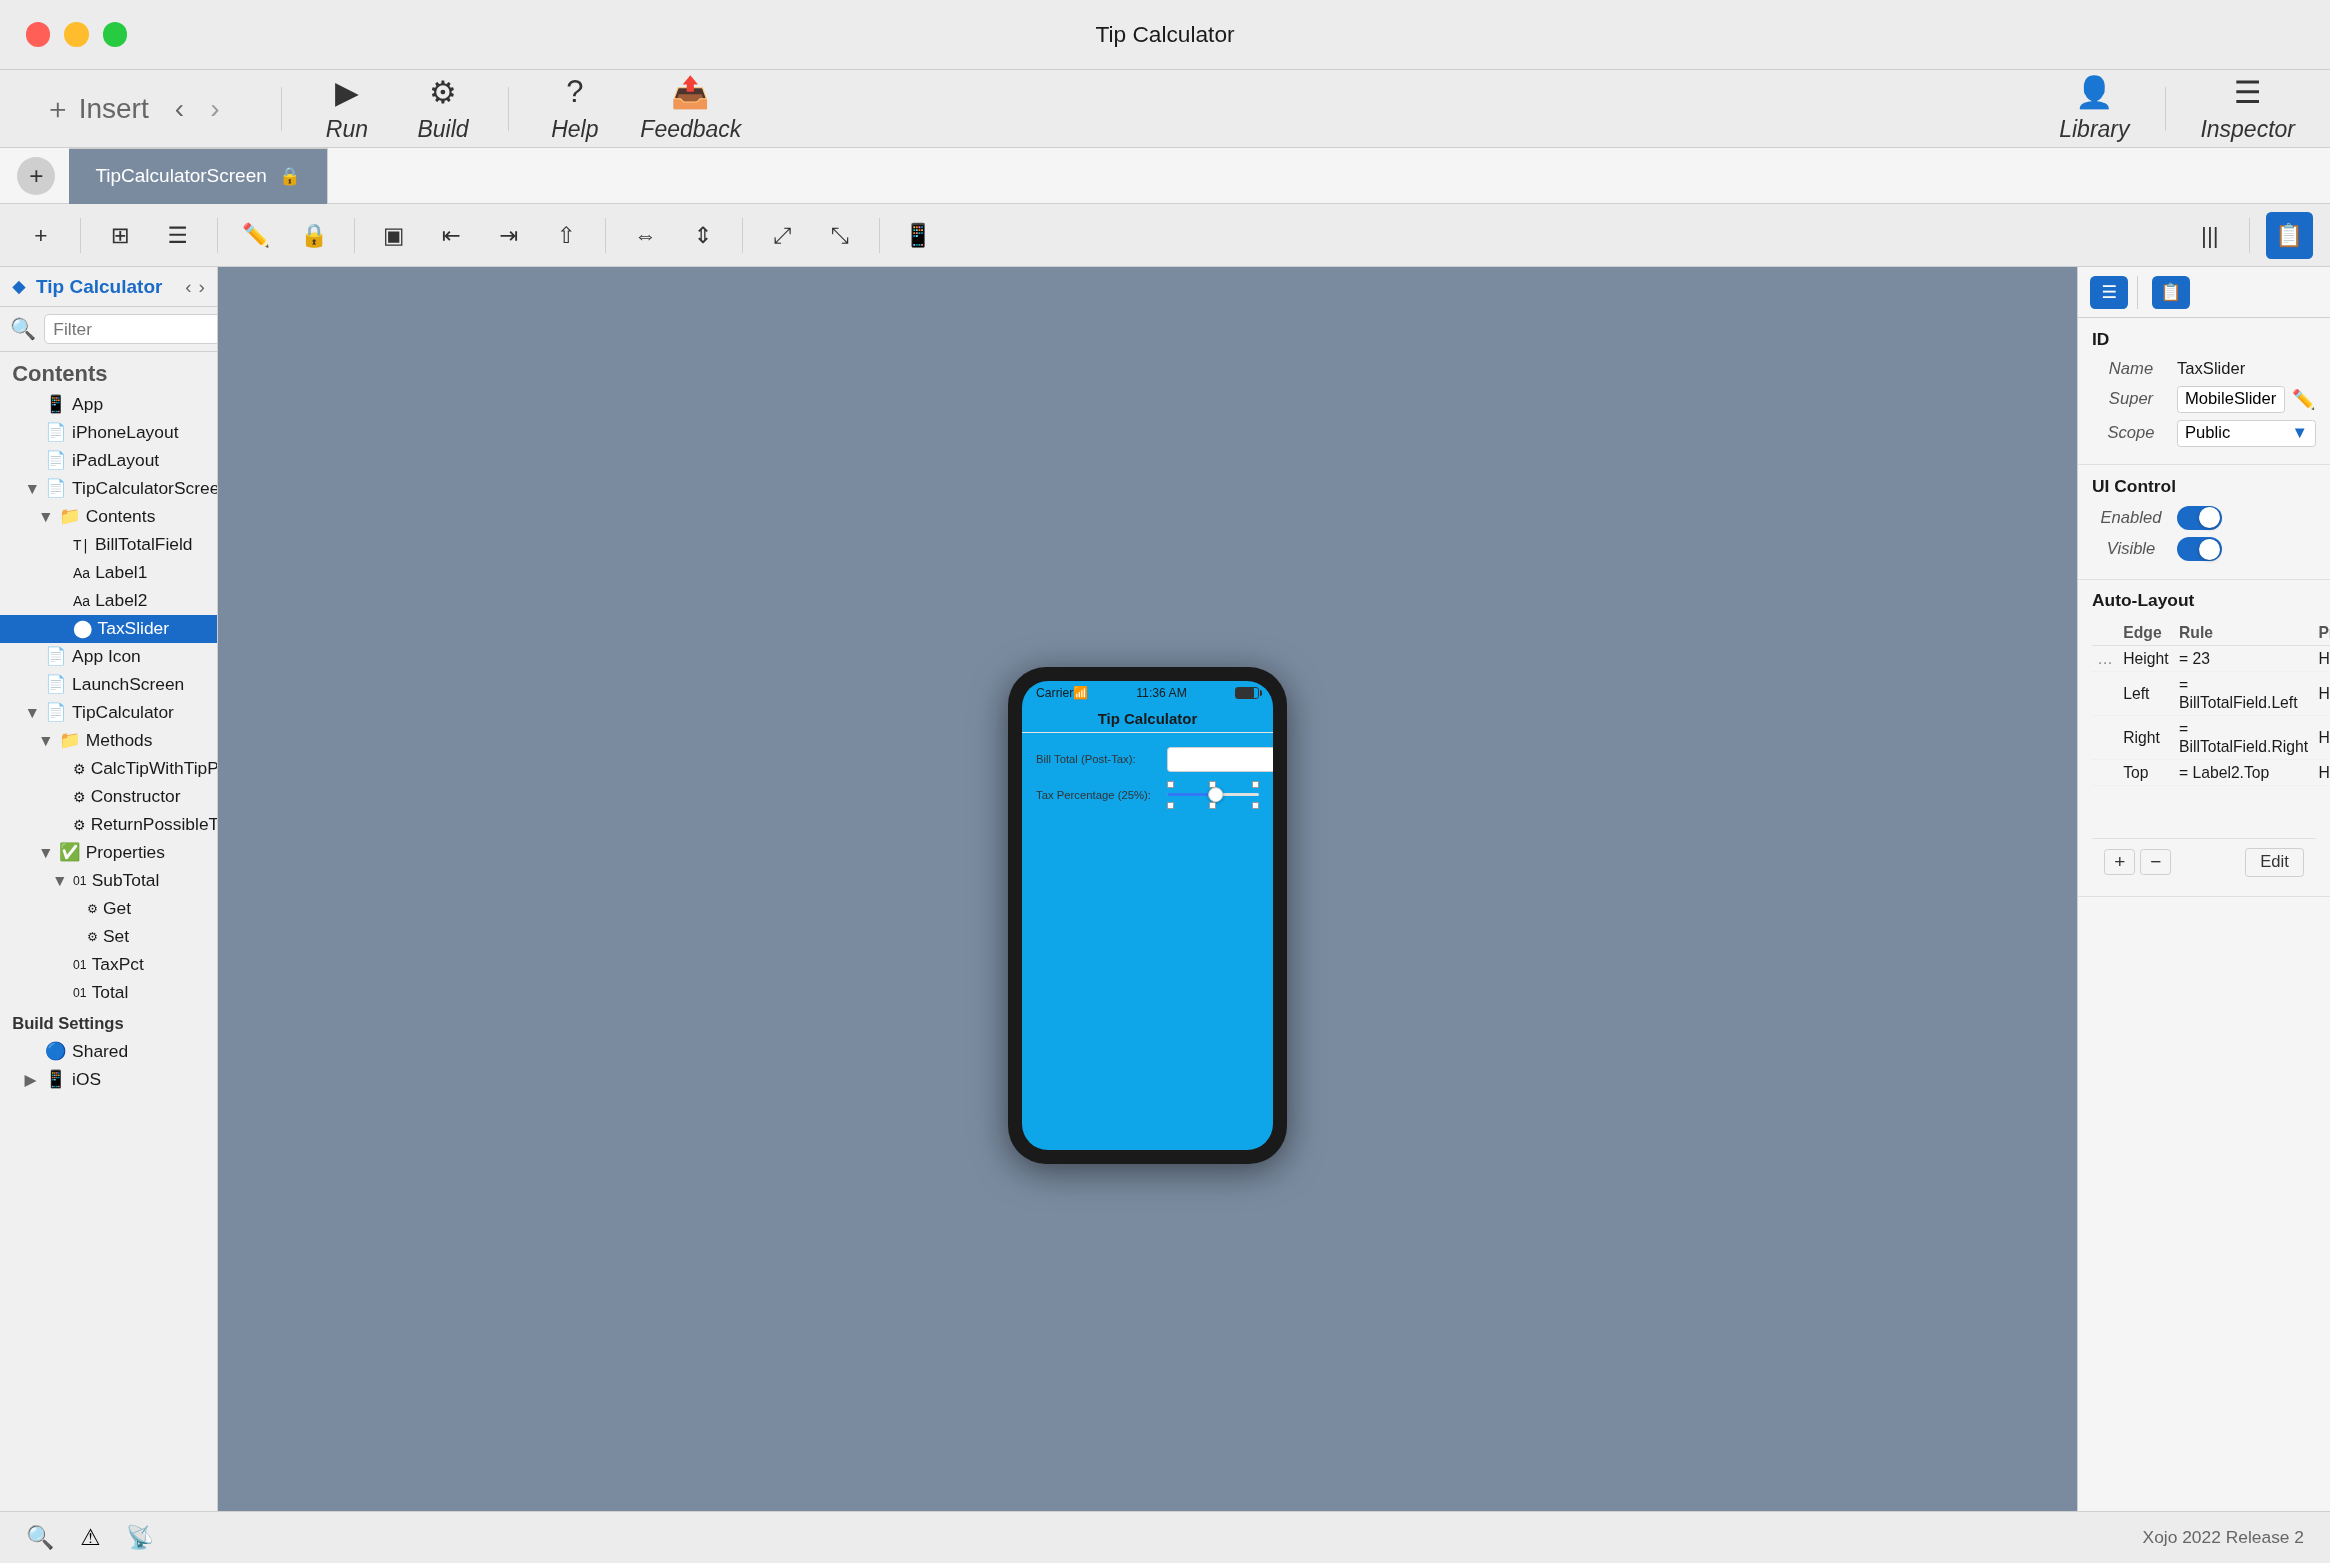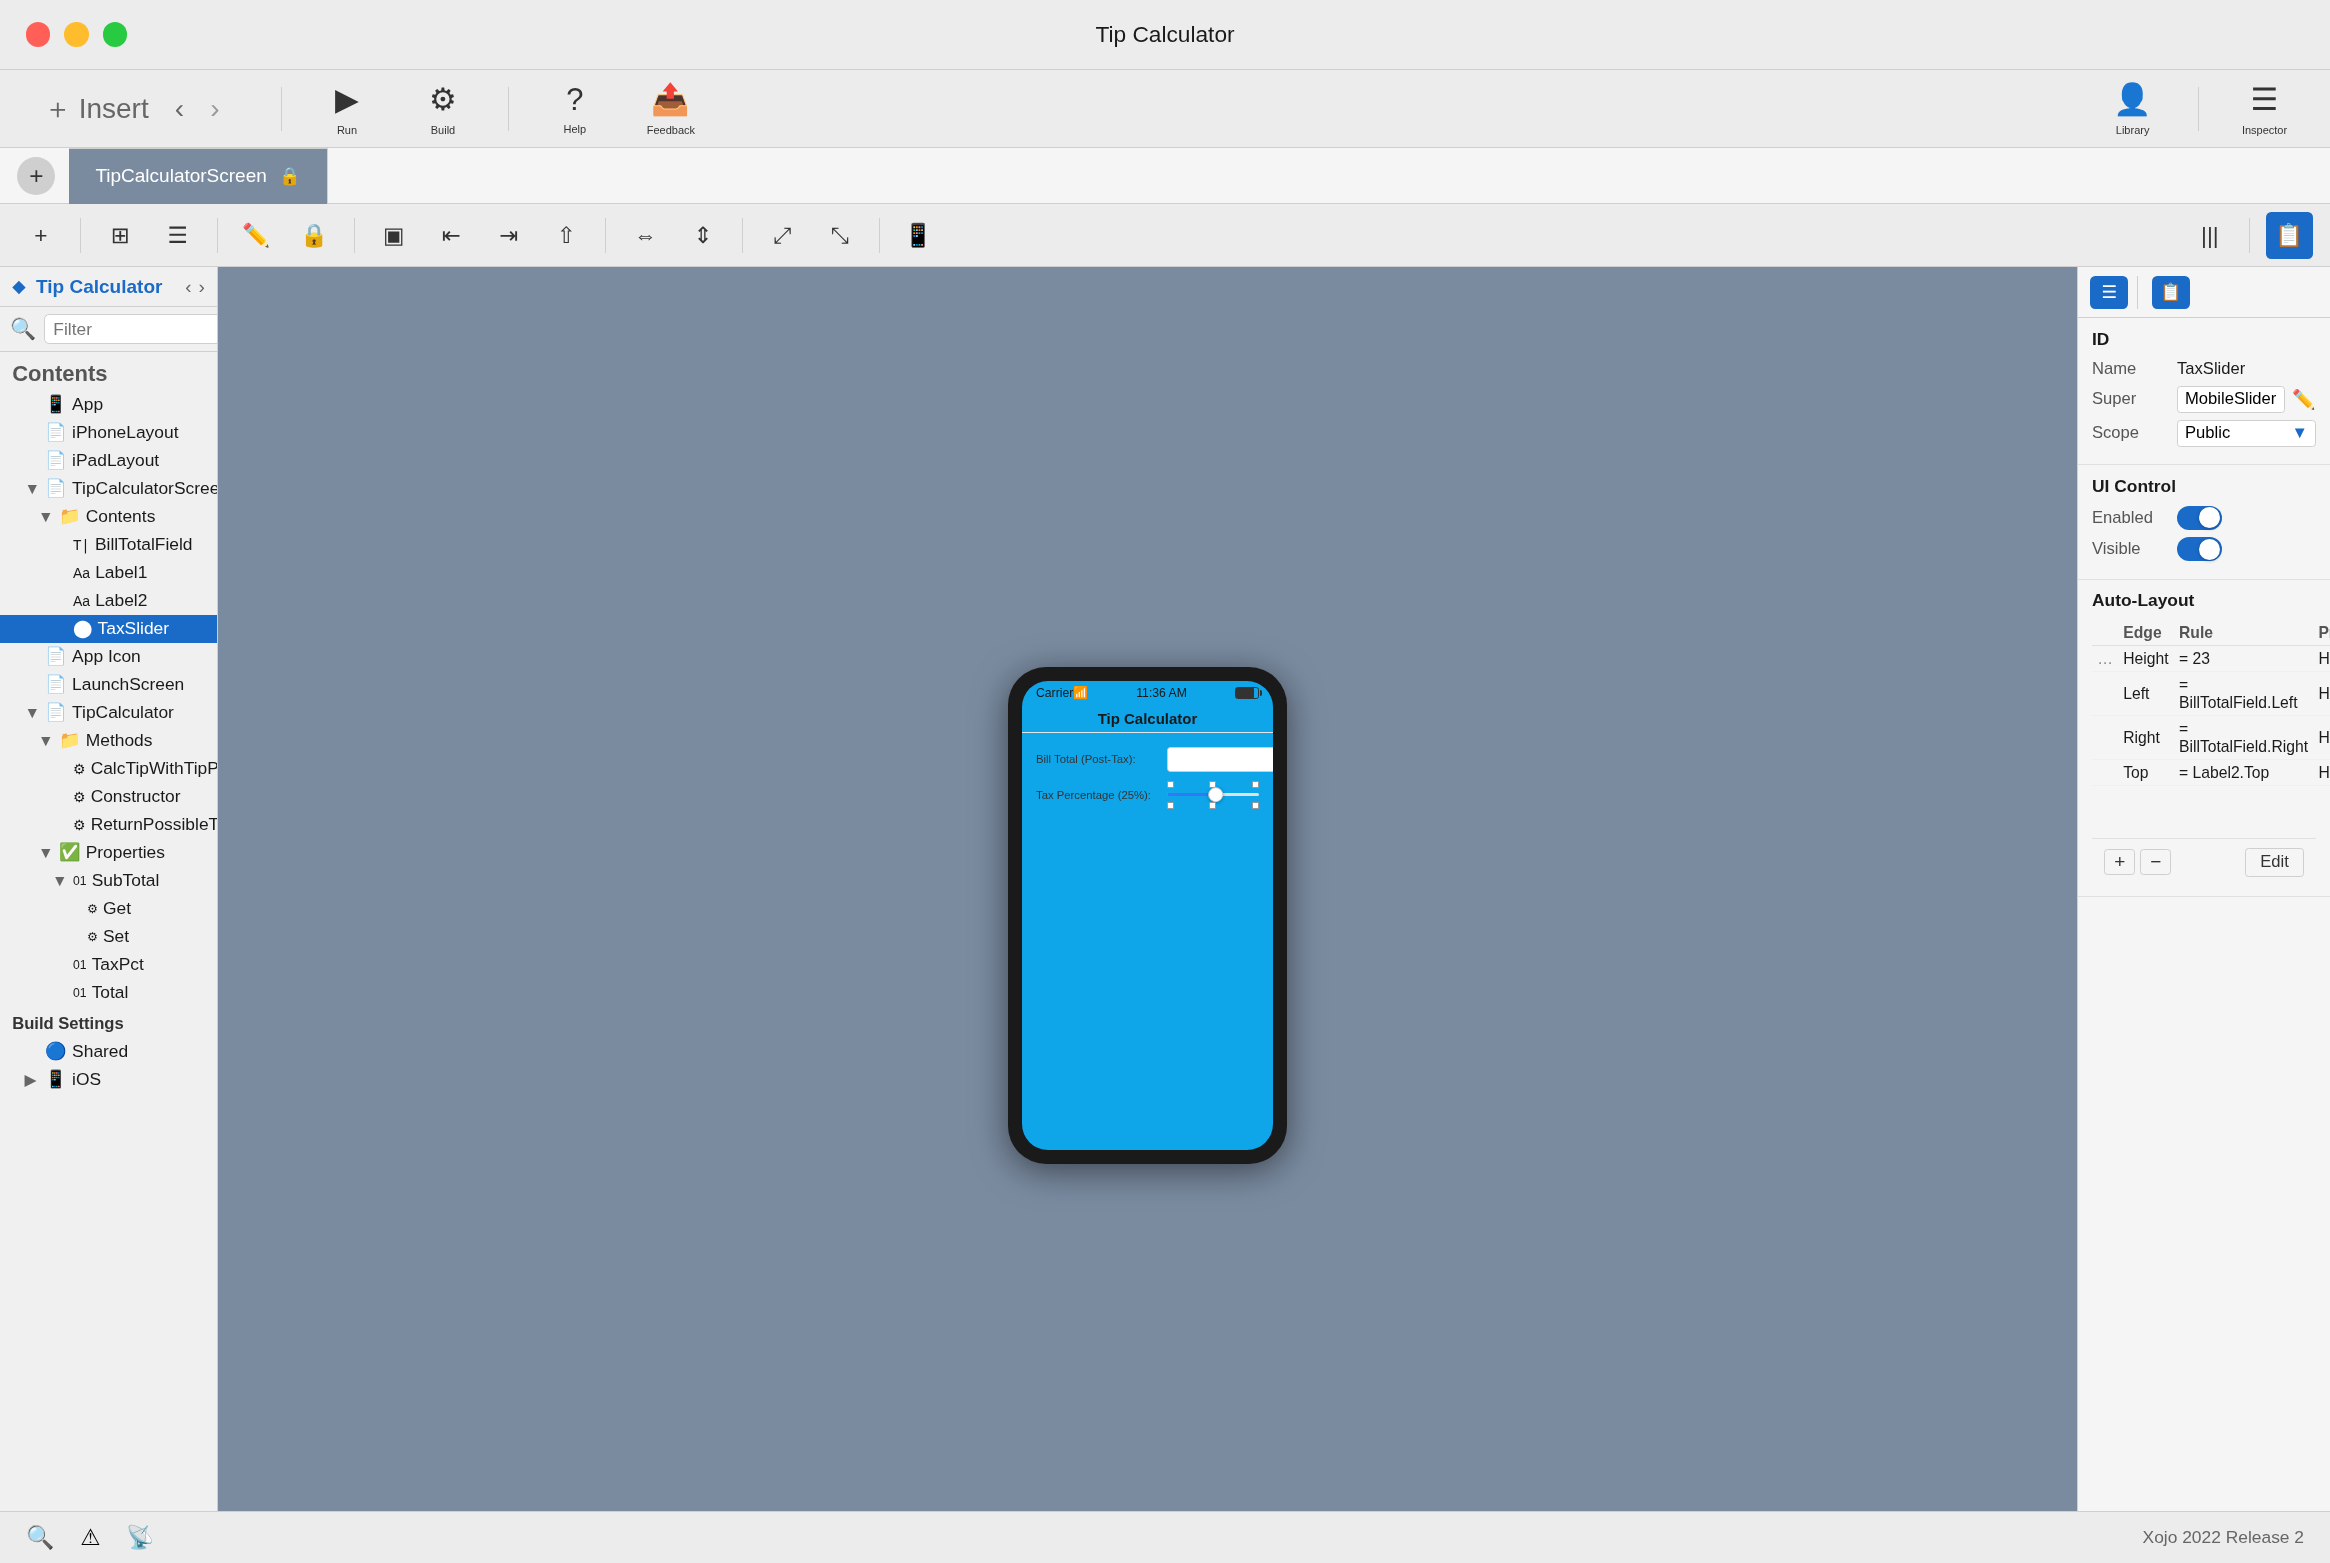--- a/index.html
+++ b/index.html
@@ -57,22 +57,23 @@
       align-items: center;
       gap: 5.2px;
       cursor: pointer;
       min-width: 61px;
     }
     .toolbar-item .icon {
       font-size: 31px;
       color: #333;
     }
     .toolbar-item .label {
-      font-size: 11px;
+      font-size: 23px;
       color: #333;
+      font-style: italic;
     }
     .toolbar-sep {
       width: 0.9px;
       height: 44px;
       background: #CFCFCF;
     }
     .nav-arrows {
       display: flex;
       align-items: center;
       gap: 8.7px;
@@ -446,21 +447,22 @@
       display: flex;
       align-items: center;
       margin-bottom: 7px;
       gap: 7px;
     }
     .insp-label {
       font-size: 16.6px;
       color: #555;
       width: 78px;
       flex-shrink: 0;
-      text-align: left;
+      text-align: center;
+      font-style: italic;
     }
     .insp-value {
       font-size: 16.6px;
       color: #1A1A1A;
       flex: 1;
     }
     .insp-input {
       flex: 1;
       border: 0.9px solid #1A6AC8;
       border-radius: 3.5px;

